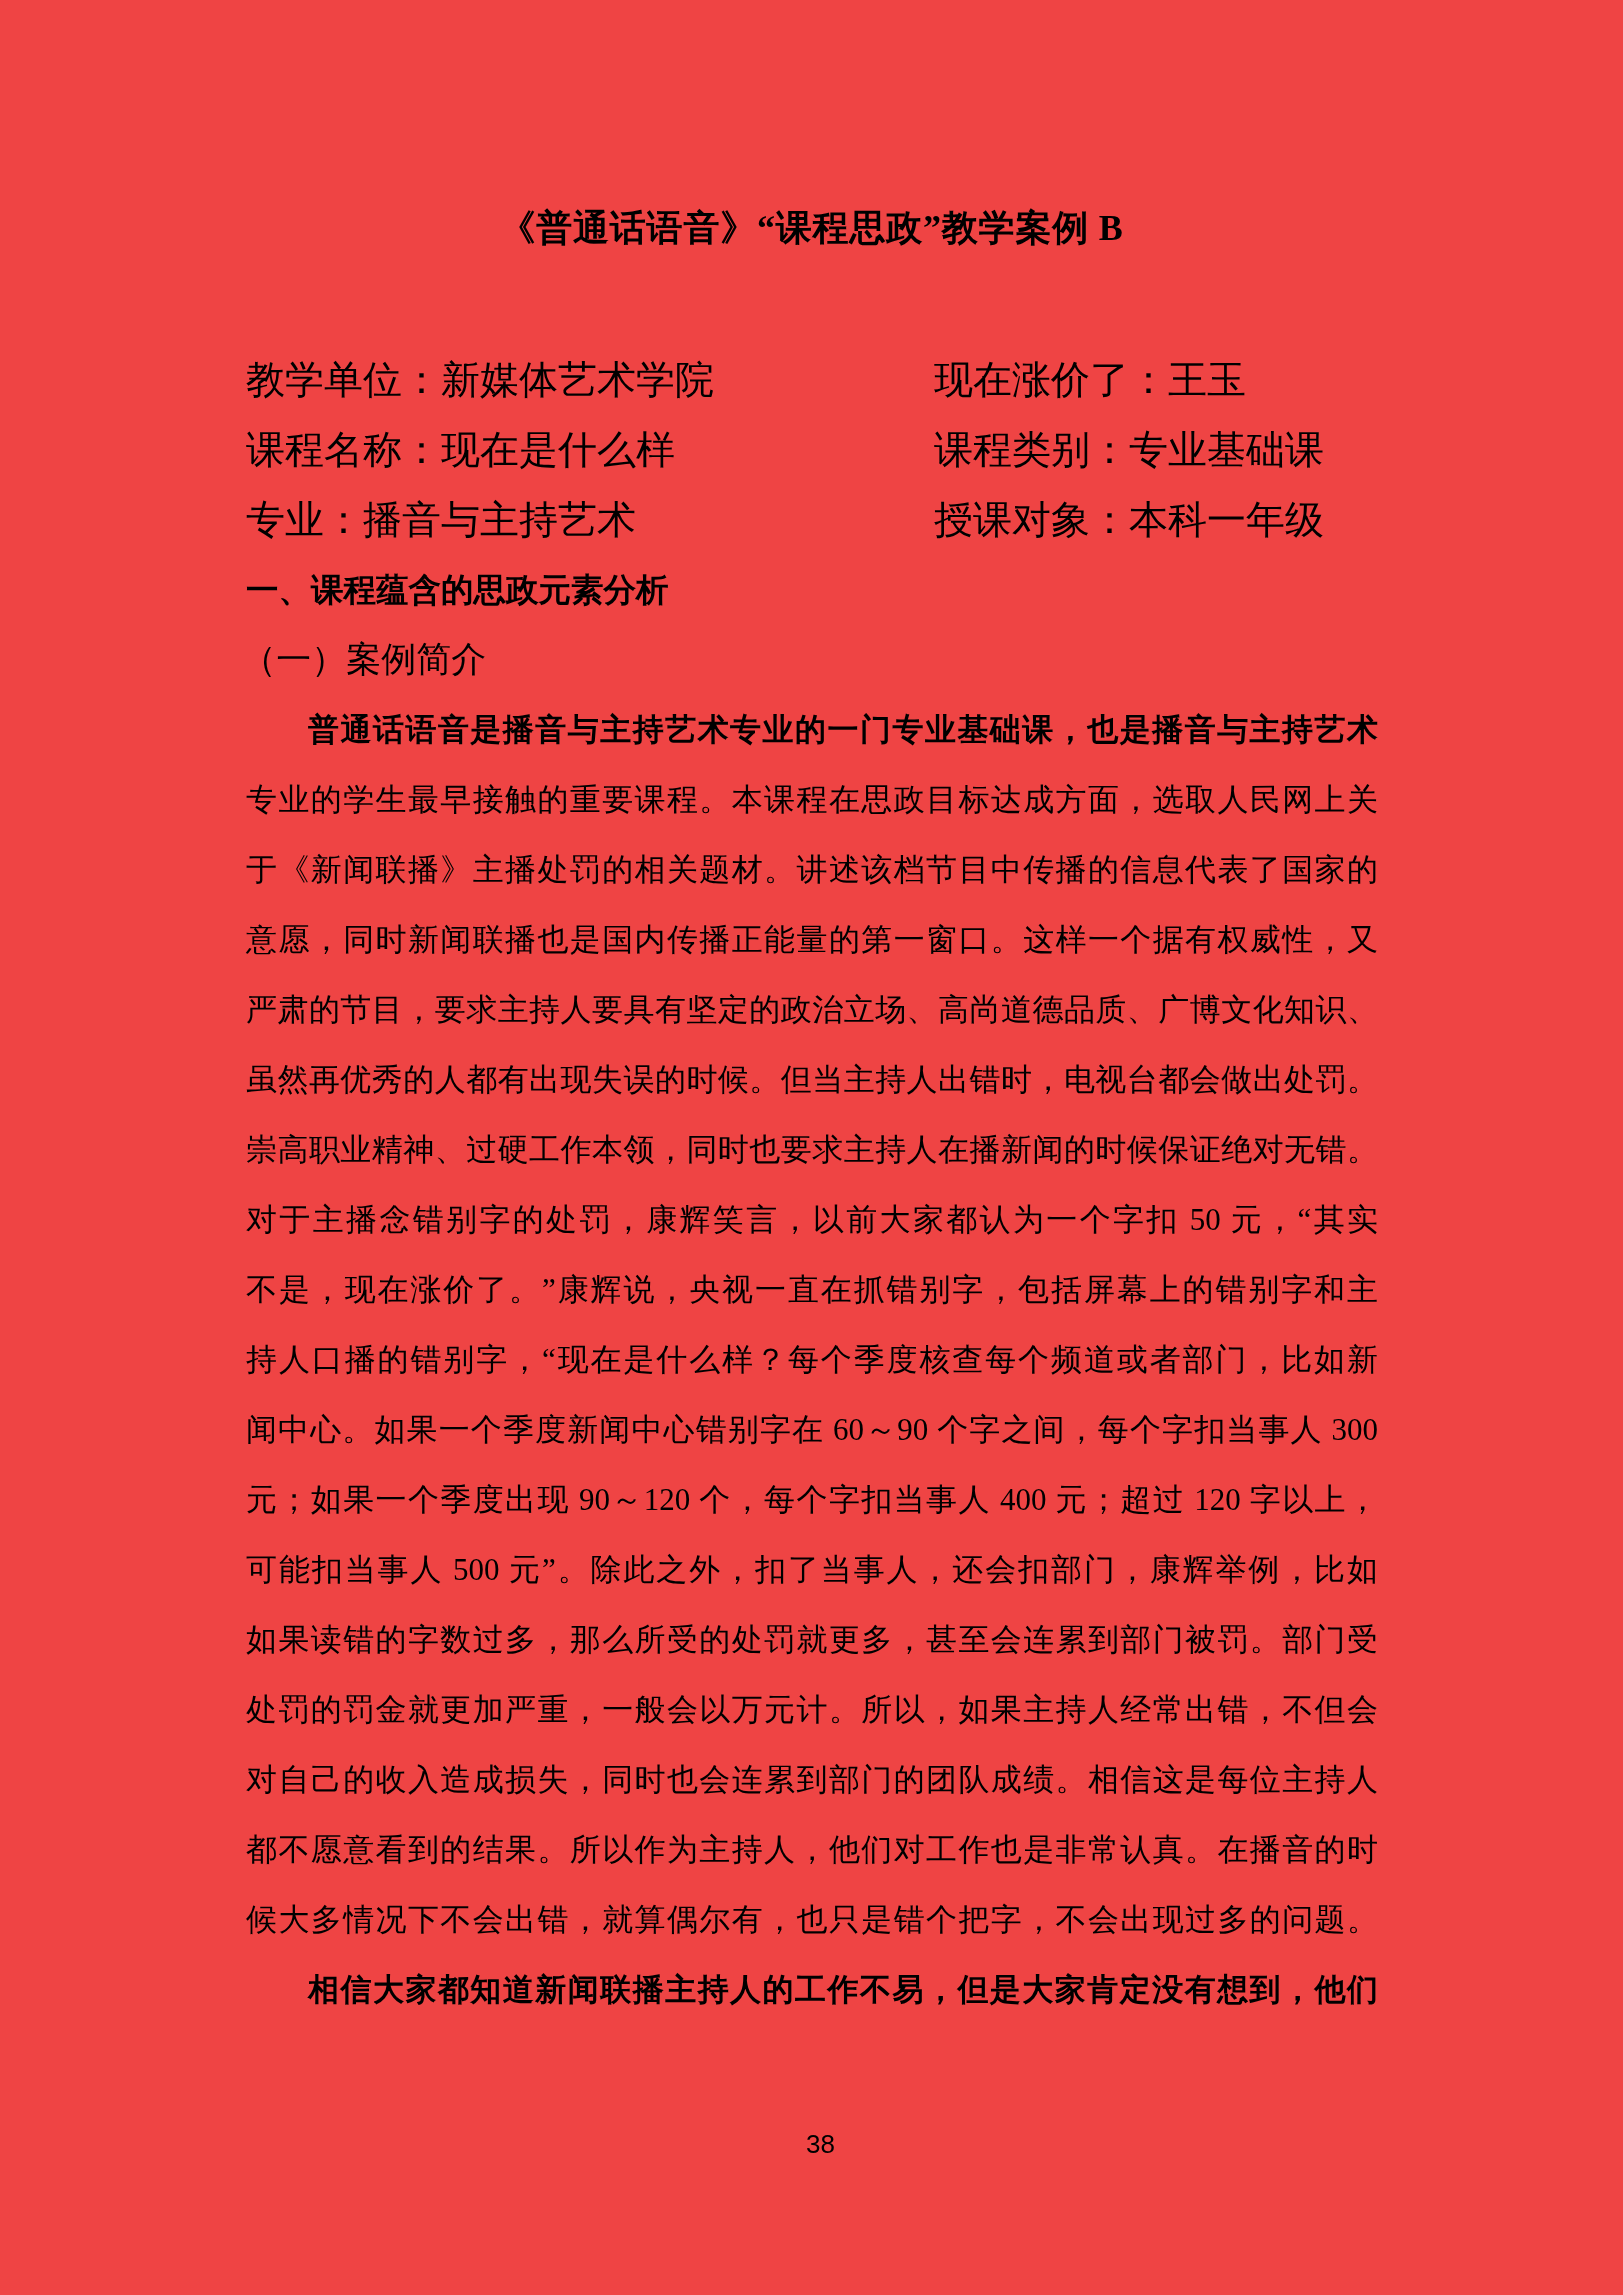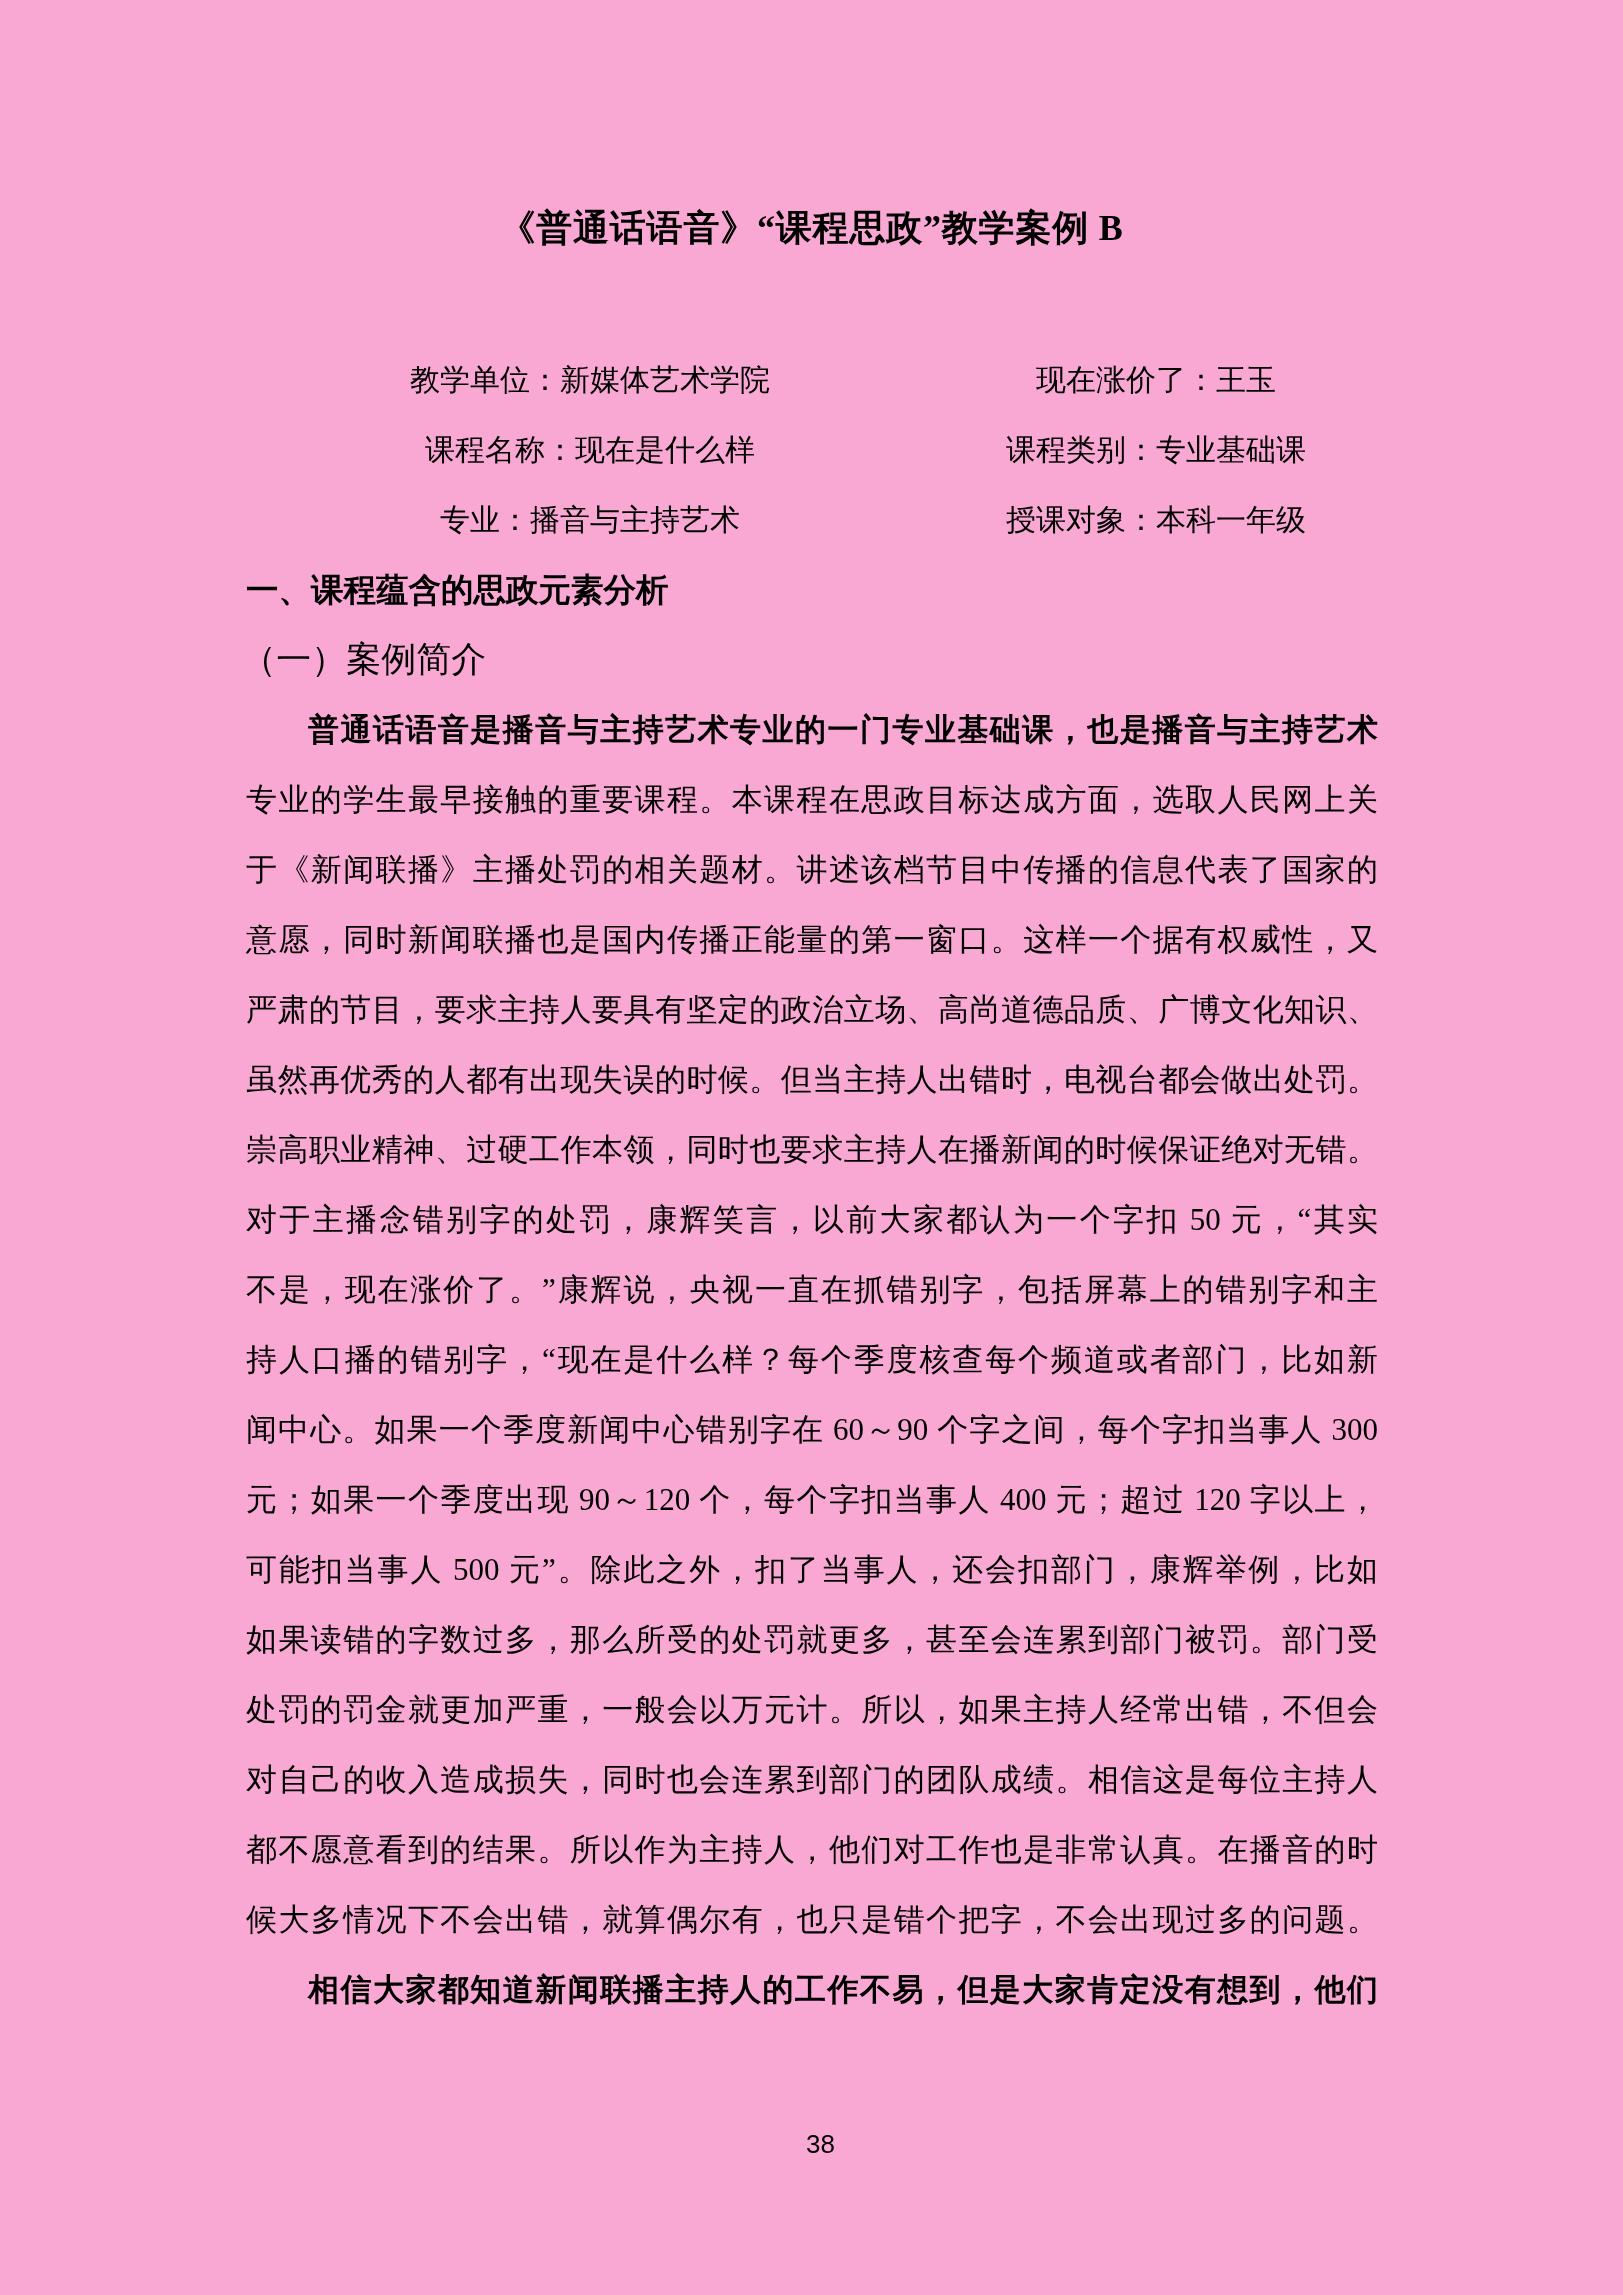--- a/index.html
+++ b/index.html
@@ -1,21 +1,21 @@
 <!DOCTYPE html>
 <html style="font-size:12.7px"><head>
 <meta charset="utf-8">
 <style>
   * { margin: 0; padding: 0; box-sizing: border-box; }
   html, body { background: #9e9e9e; }
   .page {
     position: relative;
     width: 1623px;
     height: 2295px;
-    background: #f9a8d4;
+    background: #ef4444;
     font-family: "Liberation Serif", "DejaVu Serif", serif;
     color: #000000;
     overflow: hidden;
   }
   .doc-title {
     position: absolute;
     top: 205px;
     left: 0;
     width: 1623px;
     text-align: center;
@@ -27,22 +27,21 @@
   .content {
     position: absolute;
     top: 345px;
     left: 246px;
     width: 1132px;
   }
   .row {
     display: flex;
     height: 70px;
     line-height: 70px;
-    font-size: 30px;
-    text-align: center;
+    font-size: 39px;
   }
   .row .cell-left  { flex: 0 0 688px; }
   .row .cell-right { flex: 1; }
   .heading {
     height: 70px;
     line-height: 70px;
     font-size: 32.5px;
     font-weight: bold;
   }
   .subheading {

